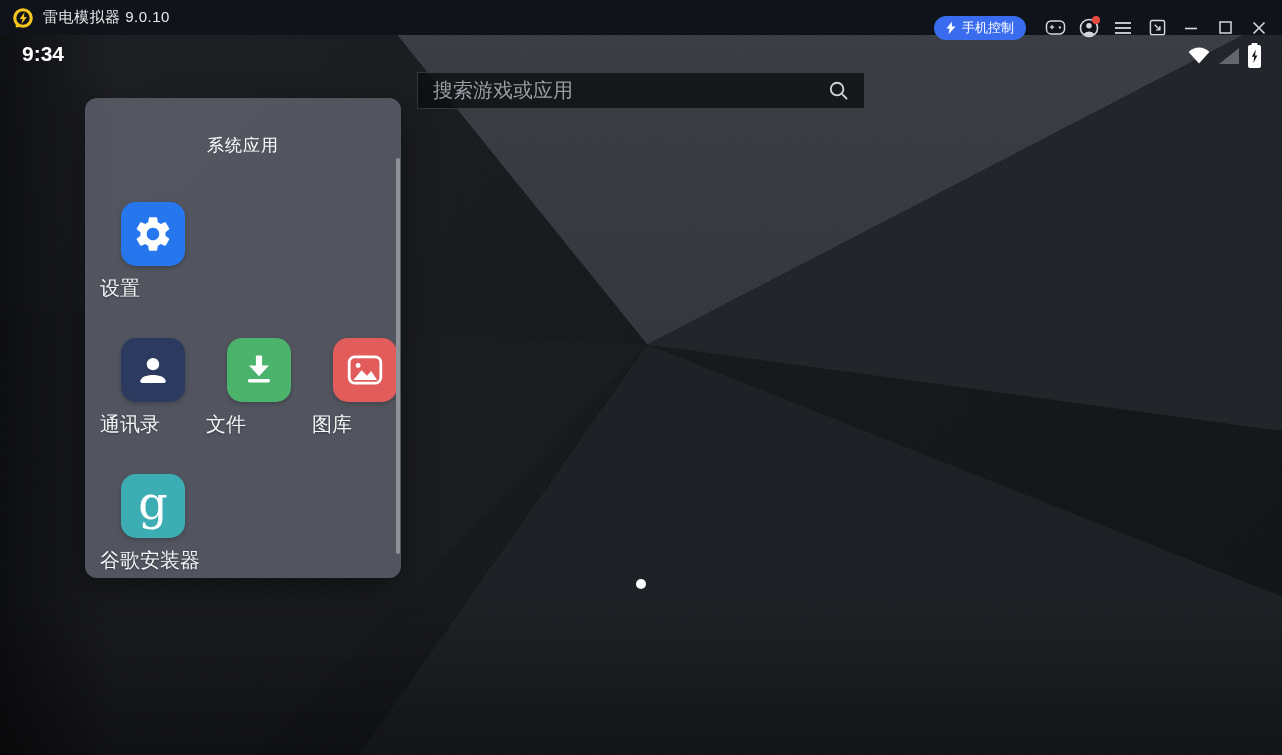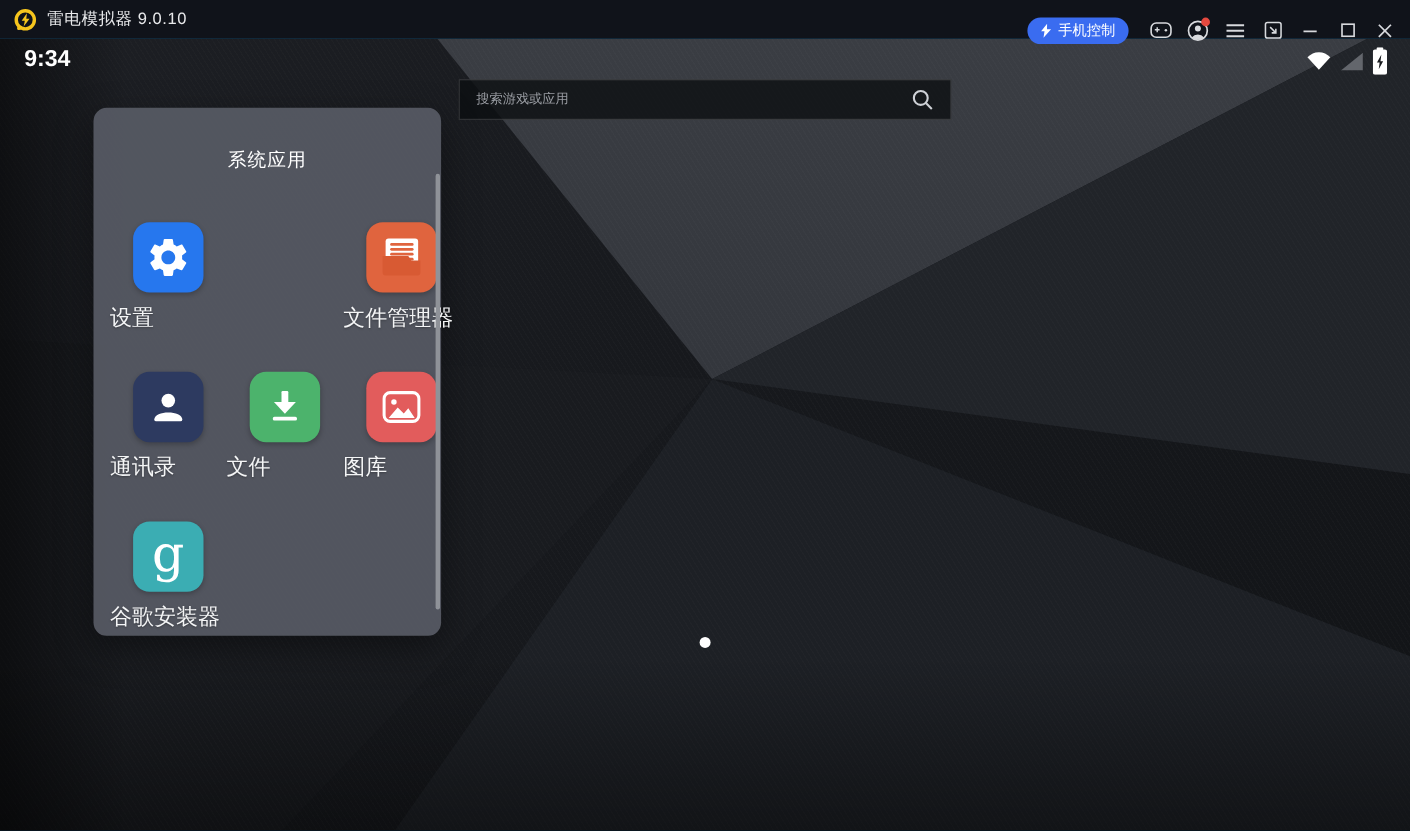--- a/index.html
+++ b/index.html
@@ -45,21 +45,21 @@
                linear-gradient(90deg, rgba(0,0,0,0.5) 0%, transparent 9%); }
   
   .clock { position:absolute; left:22px; top:7px; color:#fff; font-size:21px; font-weight:bold; z-index:5; }
   .status-icons { position:absolute; right:21px; top:8px; display:flex; align-items:center; gap:9px; z-index:5; }
   
   .searchbar {
     position:absolute; left:417px; top:37px; width:448px; height:37px; z-index:6;
     background:rgba(12,14,17,0.78); border:1px solid rgba(255,255,255,0.16);
     display:flex; align-items:center; padding:0 15px; cursor:text;
   }
-  .search-placeholder { color:#9a9da3; font-size:12px; flex:1; }
+  .search-placeholder { color:#9a9da3; font-size:20px; flex:1; }
   
   .folder-panel {
     position:absolute; left:85px; top:63px; width:316px; height:480px; z-index:10;
     background:rgba(85,88,97,0.97); border-radius:12px;
     box-shadow:0 12px 34px rgba(0,0,0,0.38);
   }
   .folder-title {
     position:absolute; top:36px; left:0; width:100%; text-align:center;
     color:#fff; font-size:17px; letter-spacing:1px;
   }
@@ -202,35 +202,20 @@
       <div class="app-tile" style="left:15px; top:104px;">
         <div class="app-icon" style="background: rgb(38, 119, 238);">
           <svg width="42" height="42" viewBox="0 0 24 24">
             <path fill="#fff" fill-rule="evenodd" d="M19.14 12.94c.04-.3.06-.61.06-.94 0-.32-.02-.64-.07-.94l2.03-1.58c.18-.14.23-.41.12-.61l-1.92-3.32c-.12-.22-.37-.29-.59-.22l-2.39.96c-.5-.38-1.03-.7-1.62-.94l-.36-2.54c-.04-.24-.24-.41-.48-.41h-3.84c-.24 0-.43.17-.47.41l-.36 2.54c-.59.24-1.13.57-1.62.94l-2.39-.96c-.22-.08-.47 0-.59.22L2.74 8.87c-.12.21-.08.47.12.61l2.03 1.58c-.05.3-.09.63-.09.94s.02.64.07.94l-2.03 1.58c-.18.14-.23.41-.12.61l1.92 3.32c.12.22.37.29.59.22l2.39-.96c.5.38 1.03.7 1.62.94l.36 2.54c.05.24.24.41.48.41h3.84c.24 0 .44-.17.47-.41l.36-2.54c.59-.24 1.13-.56 1.62-.94l2.39.96c.22.08.47 0 .59-.22l1.92-3.32c.12-.22.07-.47-.12-.61l-2.01-1.58zM12 15.6c-1.98 0-3.6-1.62-3.6-3.6s1.62-3.6 3.6-3.6 3.6 1.62 3.6 3.6-1.62 3.6-3.6 3.6z"></path>
           </svg>
         </div>
         <div class="app-label">设置</div>
       </div>
 
 
-      <div class="app-tile" style="left:227px; top:104px;">
-        <div class="app-icon" style="background: rgb(224, 100, 62);">
-          <svg width="44" height="44" viewBox="0 0 64 64">
-            <rect x="11" y="7" width="43" height="34" rx="4" fill="#fff"></rect>
-            <g fill="#e0643e">
-              <rect x="17" y="13" width="31" height="3.6" rx="1.8"></rect>
-              <rect x="17" y="19.5" width="31" height="3.6" rx="1.8"></rect>
-              <rect x="17" y="26" width="31" height="3.6" rx="1.8"></rect>
-              <rect x="17" y="32.5" width="31" height="3.6" rx="1.8"></rect>
-            </g>
-            <path d="M7 30 h34 l4 6 h12 v16 a4 4 0 0 1 -4 4 H11 a4 4 0 0 1 -4 -4 z" fill="#d85a33"></path>
-          </svg>
-        </div>
-        <div class="app-label">文件管理器</div>
-      </div>
 
       <div class="app-tile" style="left:15px; top:240px;">
         <div class="app-icon" style="background: rgb(45, 58, 96);">
           <svg width="44" height="44" viewBox="0 0 64 64" fill="#fff">
             <circle cx="32" cy="23.5" r="9"></circle>
             <path d="M13.5 48.5 c0 -12.5 37 -12.5 37 0 a2.5 2.5 0 0 1 -2.5 2.5 h-32 a2.5 2.5 0 0 1 -2.5 -2.5 z"></path>
           </svg>
         </div>
         <div class="app-label">通讯录</div>
       </div>

